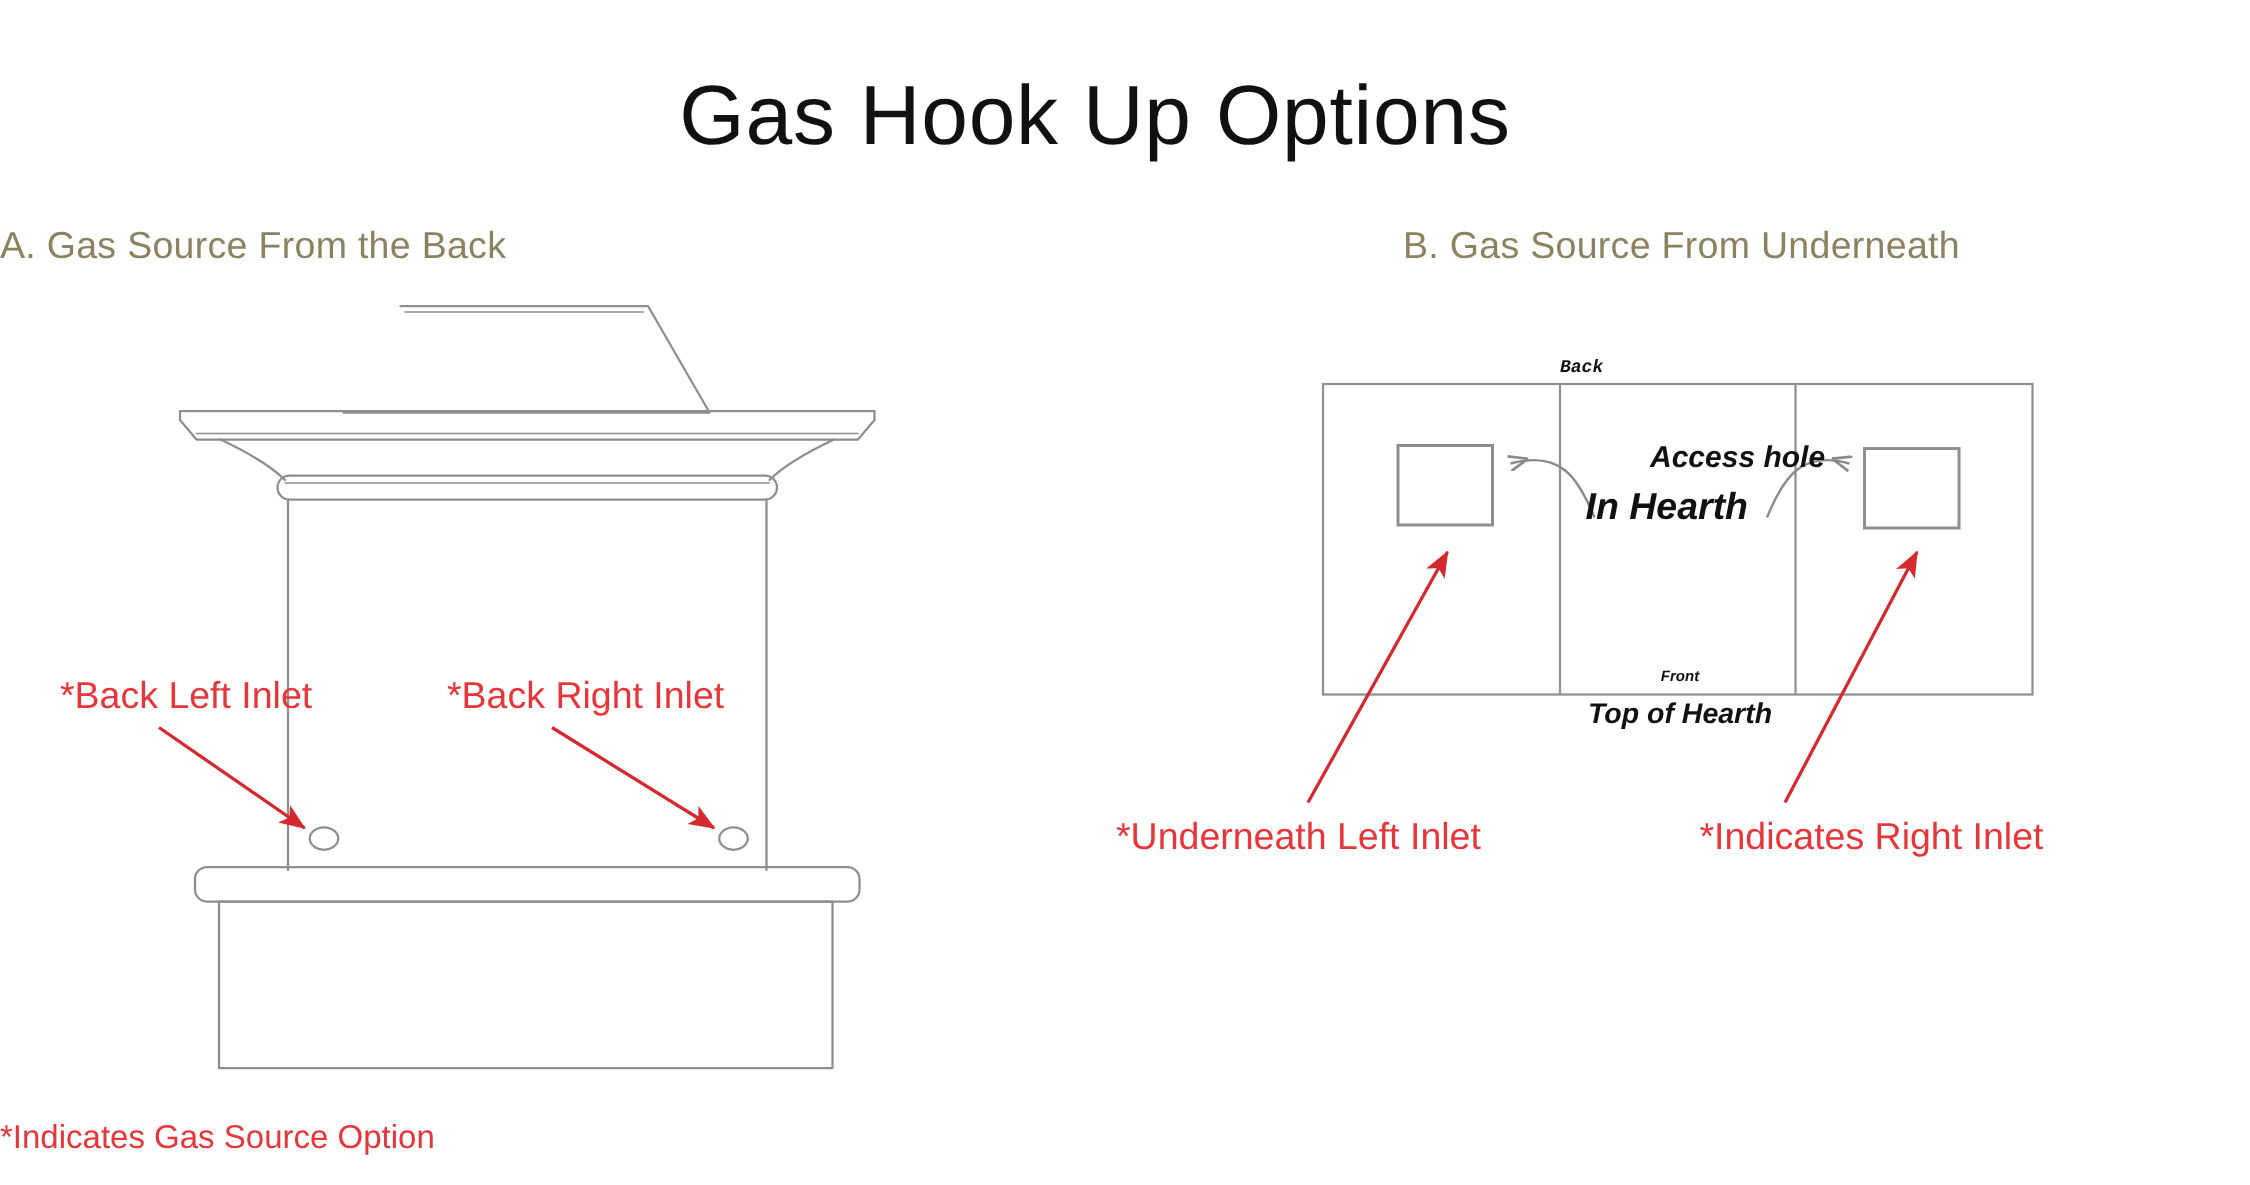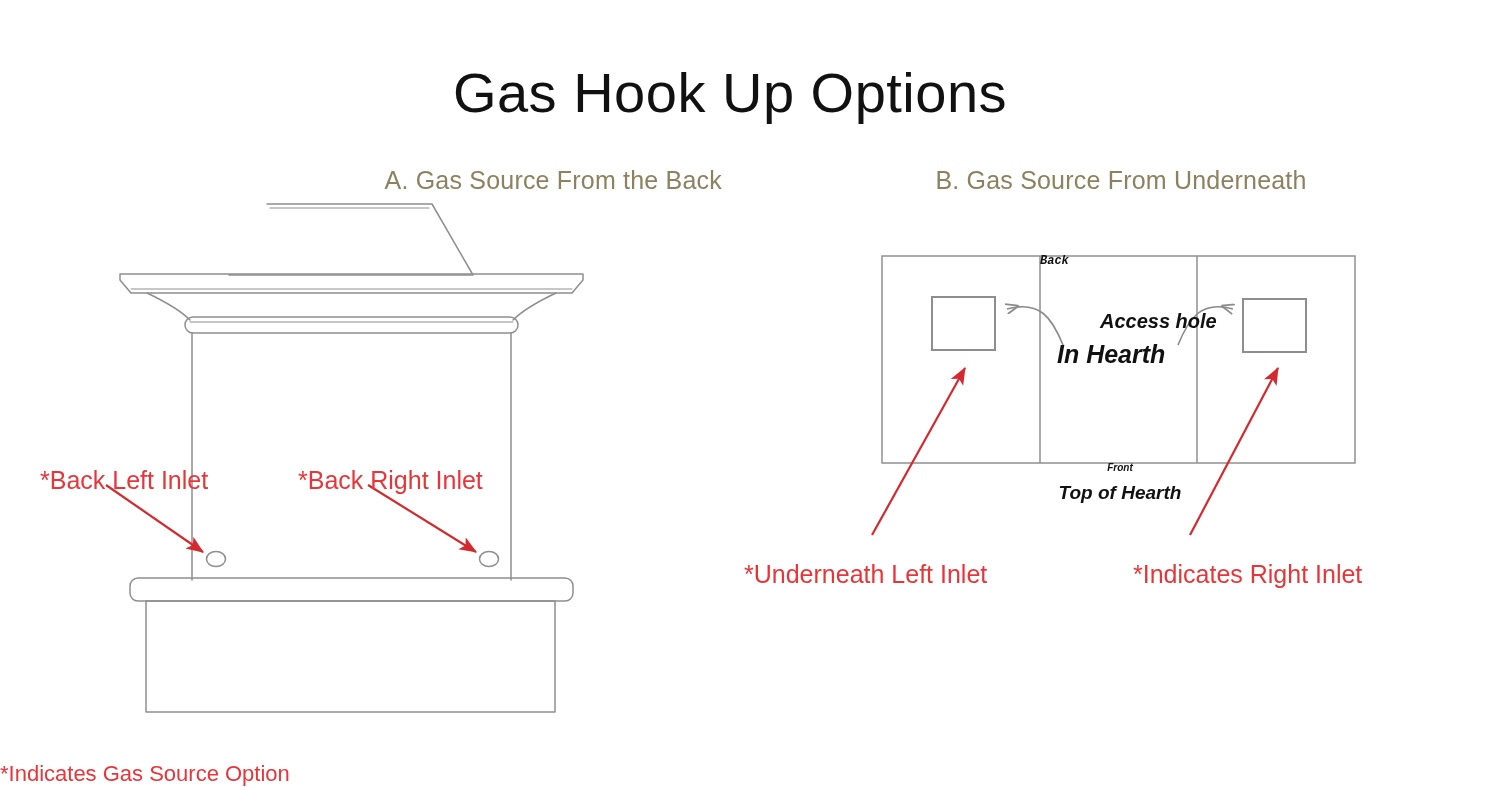--- a/index.html
+++ b/index.html
@@ -24,21 +24,21 @@
     height: 790px;
     background: #ffffff;
   }
   .layer {
     position: absolute;
     left: 0;
     top: 0;
     width: 1500px;
     height: 790px;
   }
-  .txt { position: absolute; white-space: pre; margin-top: 16px; }
+  .txt { position: absolute; white-space: pre; }
 
   
   #page-title {
     left: 0;
     top: 44px;
     width: 1460px;
     text-align: center;
     font-size: 56px;
     font-family: "Liberation Sans Narrow", "Liberation Sans", sans-serif;
     font-weight: 400;
@@ -47,21 +47,21 @@
     white-space: pre;
   }
 
   
   .section-heading {
     font-size: 25px;
     font-weight: 400;
     color: #8c8260;
     letter-spacing: 0.2px;
   }
-  #heading-a { left: 0; top: 150px; width: 722px; text-align: right; }
+  #heading-a { left: 0; top: 150px; width: 722px; text-align: left; }
   #heading-b { left: 760px; top: 150px; width: 722px; text-align: center; }
 
   
   .red-label {
     color: #e8353a;
     font-size: 25px;
     font-weight: 400;
     letter-spacing: 0px;
   }
   #label-back-left   { left: 40px;  top: 450px; }

